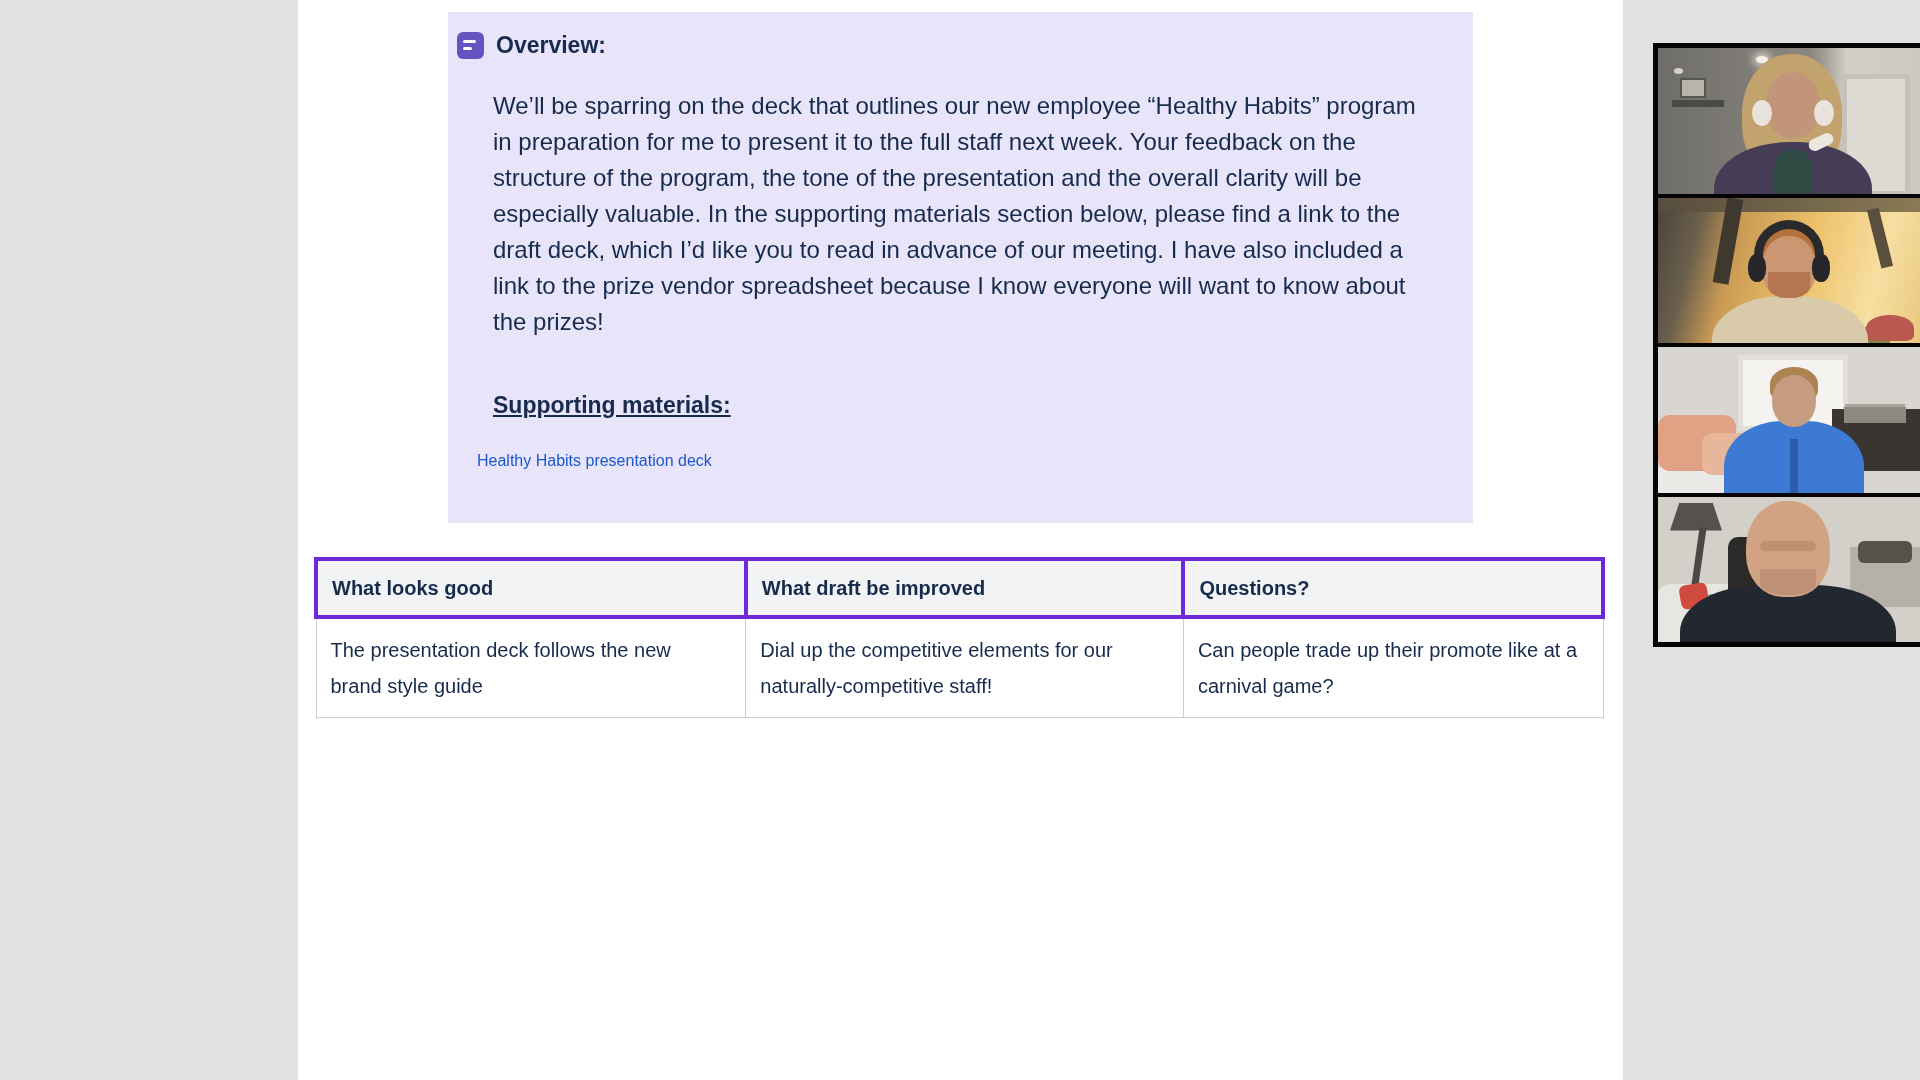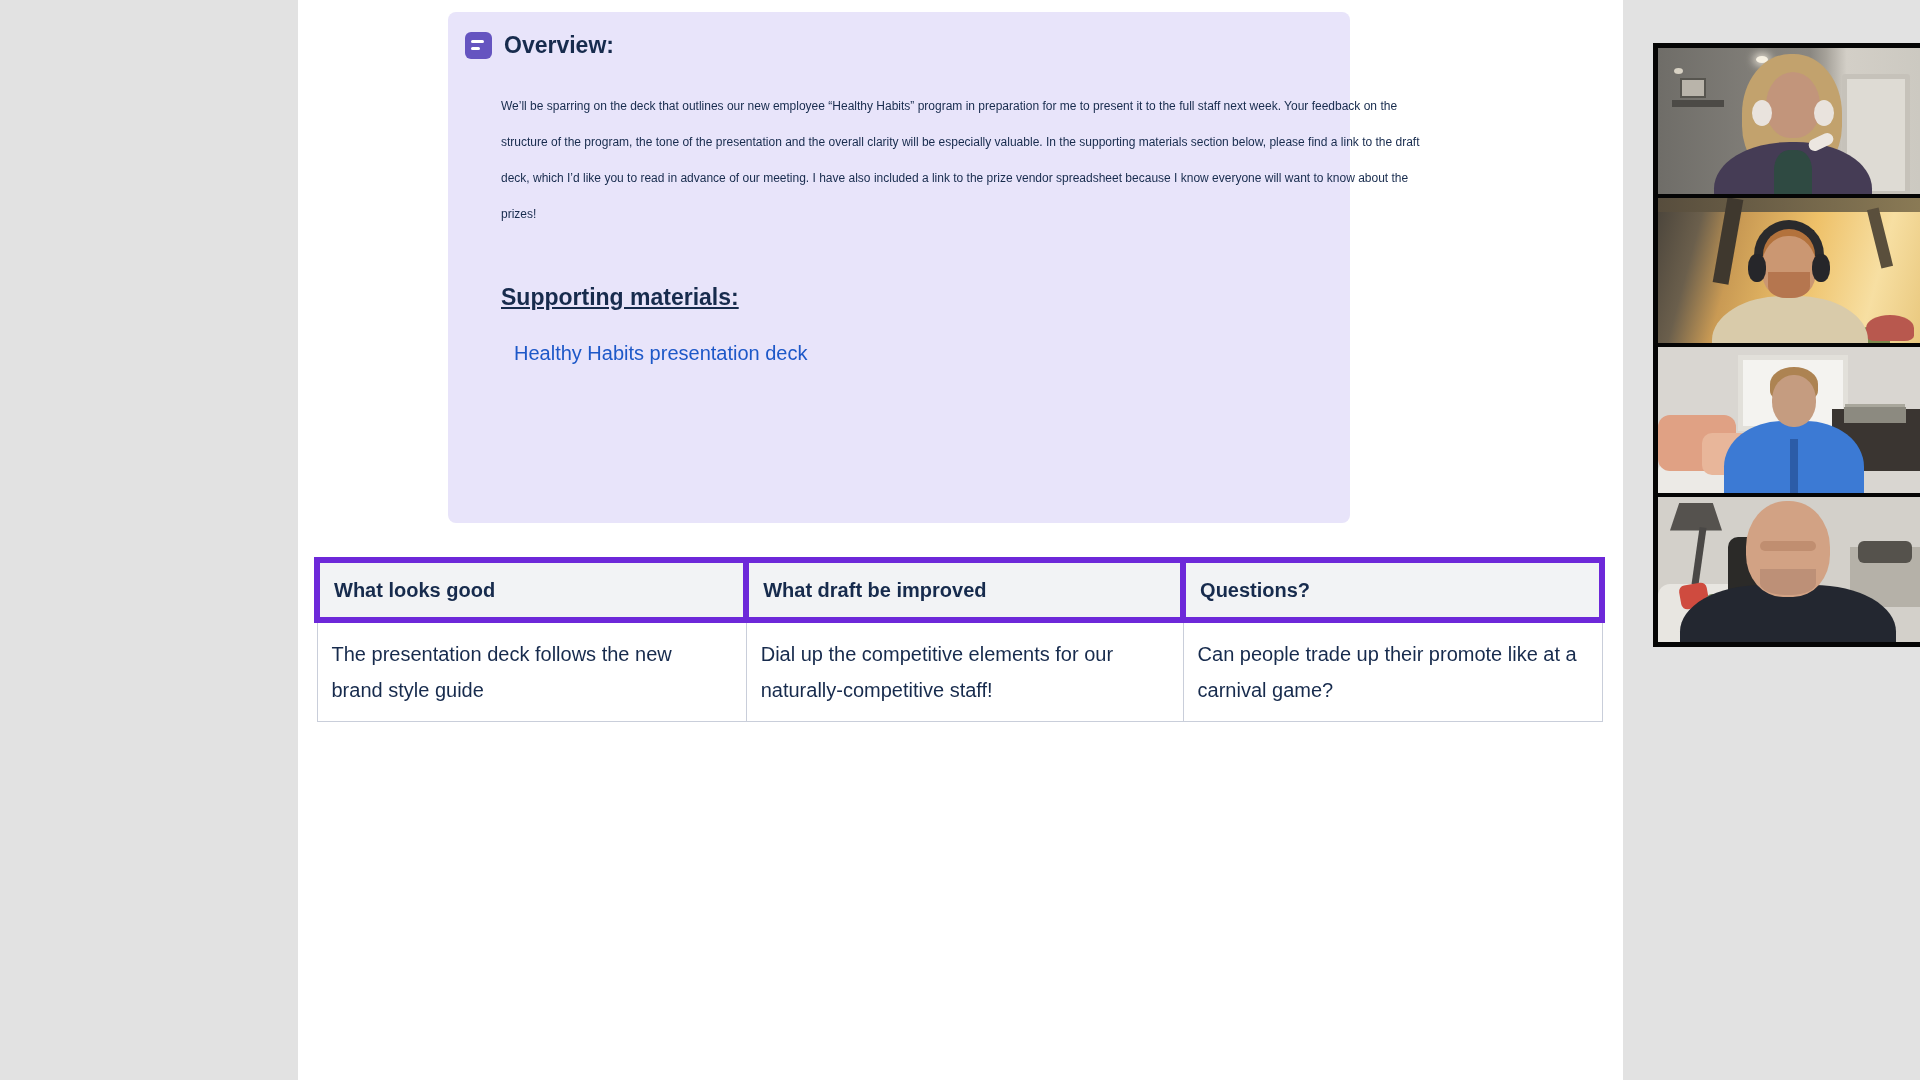--- a/index.html
+++ b/index.html
@@ -12,57 +12,57 @@
   }
 
   
   .document {
     position:absolute; left:298px; top:0; width:1325px; height:1080px;
     background:#ffffff;
   }
 
   
   .panel {
-    position:absolute; left:150px; top:12px; width:902px; height:511px;
-    background:#e8e4fa; border-radius:8px;
-    padding:18px 33px 0 17px;
+    position:absolute; left:150px; top:12px; width:1025px; height:511px;
+    background:#e8e4fa; border-radius:0;
+    padding:18px 33px 0 9px;
   }
   .panel-header { display:flex; align-items:center; gap:12px; height:30px; }
   .note-icon {
     width:27px; height:27px; background:#6554c0; border-radius:6px;
     position:relative; flex:0 0 auto;
   }
   .note-icon::before, .note-icon::after {
     content:""; position:absolute; left:6px; height:3px; background:#ffffff; border-radius:2px;
   }
   .note-icon::before { top:8px;  width:13px; }
   .note-icon::after  { top:15px; width:9px; }
   .panel-title { font-size:23px; font-weight:bold; }
 
   .panel-body {
     margin:28px 0 0 36px; width:939px;
-    font-size:12px; line-height:36px;
+    font-size:24px; line-height:36px;
   }
   .supporting-title {
     margin:52px 0 0 36px; font-size:23px; font-weight:bold;text-decoration:underline;
   }
-  .link-row { margin:30px 0 0 49px; font-size:20px; line-height:24px; }
+  .link-row { margin:30px 0 0 20px; font-size:16px; line-height:24px; }
   .link-row a { color:#1d58c8; text-decoration:none; cursor:pointer; }
 
   
   .content-table {
     position:absolute; left:16px; top:557px; width:1291px;
     border-collapse:collapse; table-layout:fixed;
     font-size:20px;
   }
   .content-table col.c1 { width:33.4%; }
   .content-table col.c2 { width:34.0%; }
   .content-table col.c3 { width:32.6%; }
   .content-table th {
-    background:#f2f3f5; border:6px solid #6d28d9;
+    background:#f2f3f5; border:4px solid #6d28d9;
     text-align:left; font-weight:bold; font-size:20px;
     padding:14px 16px 14px 14px; line-height:26px;
   }
   .content-table td {
     border:1px solid #c9ceda; vertical-align:top;
     padding:13px 20px 13px 14px; line-height:36px;
   }
   .content-table tr.r4 td { height:167px; }
 
   

